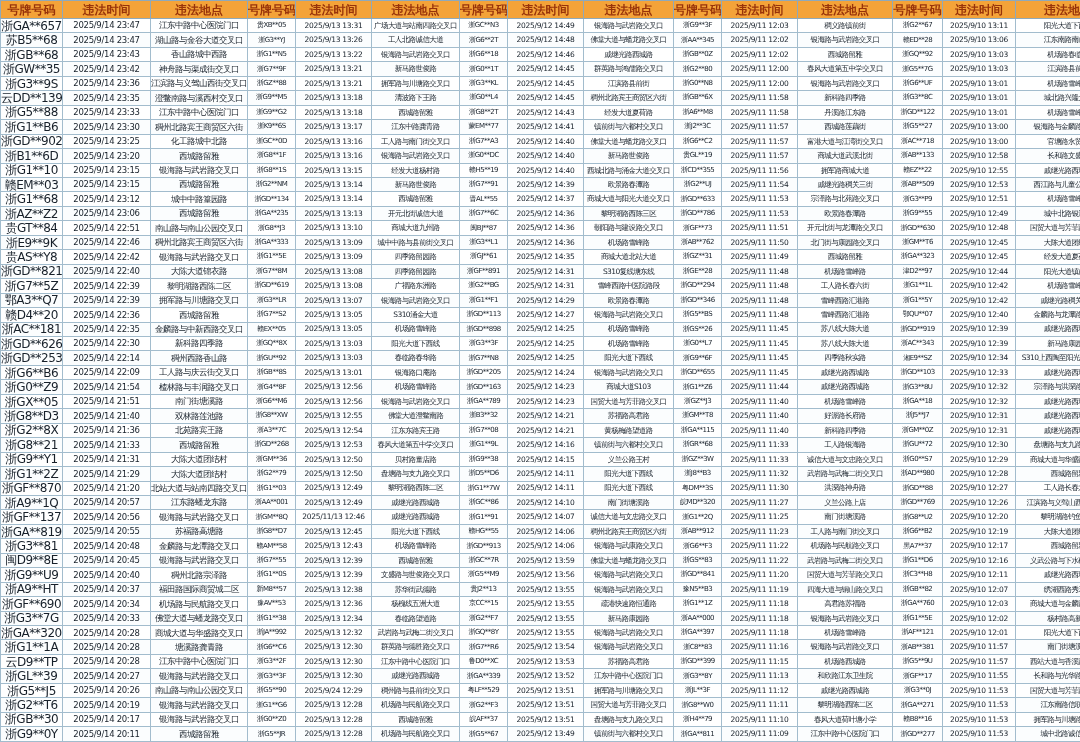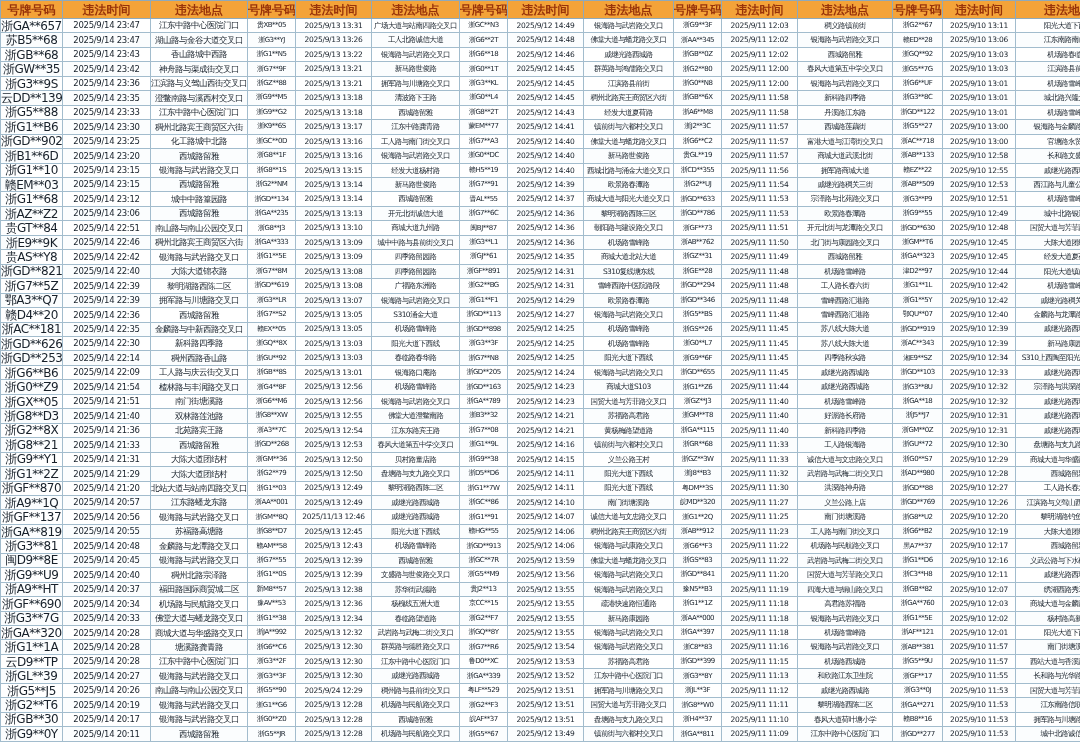--- a/index.html
+++ b/index.html
@@ -882,21 +882,21 @@
         <tr>
           <td class="g1 plate">浙GB**30</td>
           <td class="g1 time">2025/9/14 20:17</td>
           <td class="g1 loc">银海路与武岩路交叉口</td>
           <td class="gx plate">浙G0**Z0</td>
           <td class="gx time">2025/9/13 12:28</td>
           <td class="gx loc">西城路留雅</td>
           <td class="gx plate">皖AF**37</td>
           <td class="gx time">2025/9/12 13:51</td>
           <td class="gx loc">盘塘路与支九路交叉口</td>
-          <td class="gx plate">浙H4**37</td>
+          <td class="gx plate">浙H4**79</td>
           <td class="gx time">2025/9/11 11:10</td>
           <td class="gx loc">春风大道荷叶塘小学</td>
           <td class="gx plate">赣B8**16</td>
           <td class="gx time">2025/9/10 11:53</td>
           <td class="gx loc">拥军路与川塘路交叉口</td>
         </tr>
         <tr>
           <td class="g1 plate">浙G9**0Y</td>
           <td class="g1 time">2025/9/14 20:11</td>
           <td class="g1 loc">西城路留雅</td>

